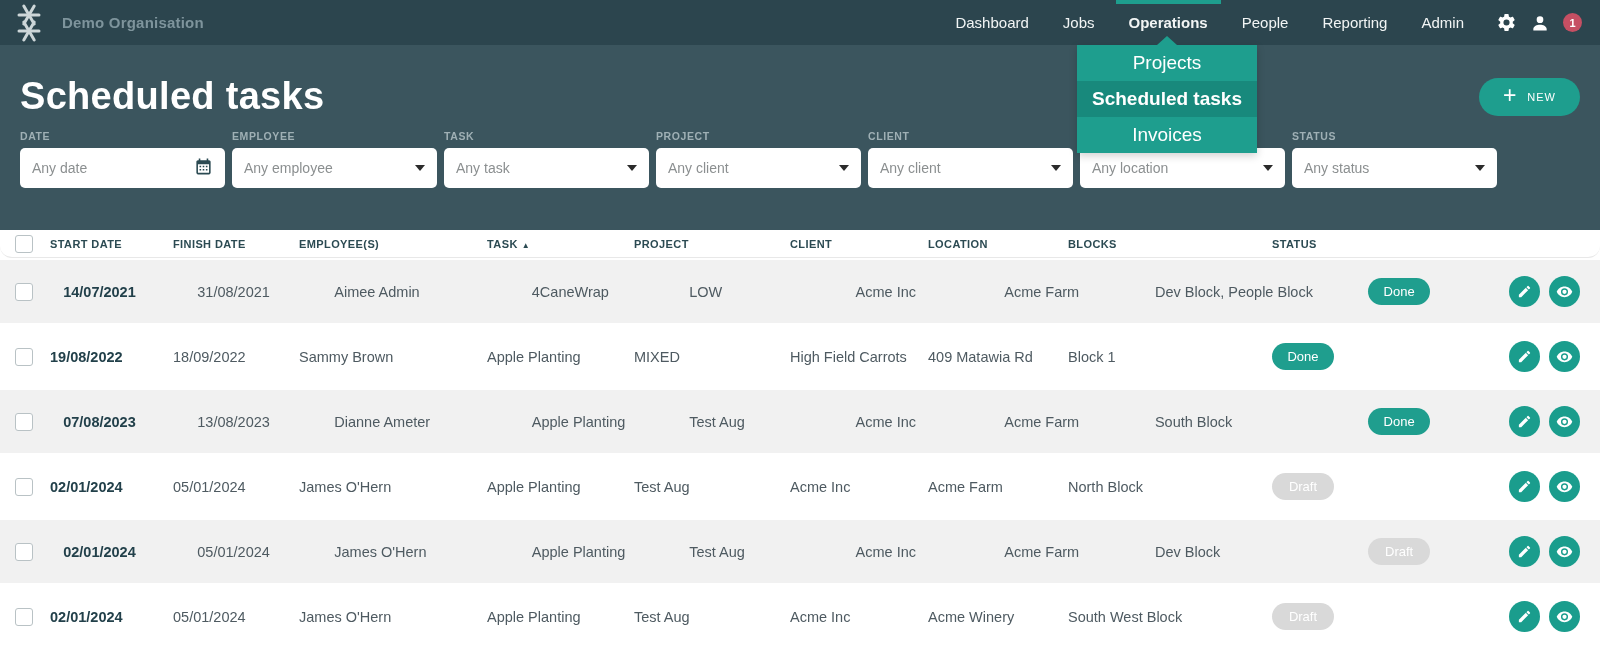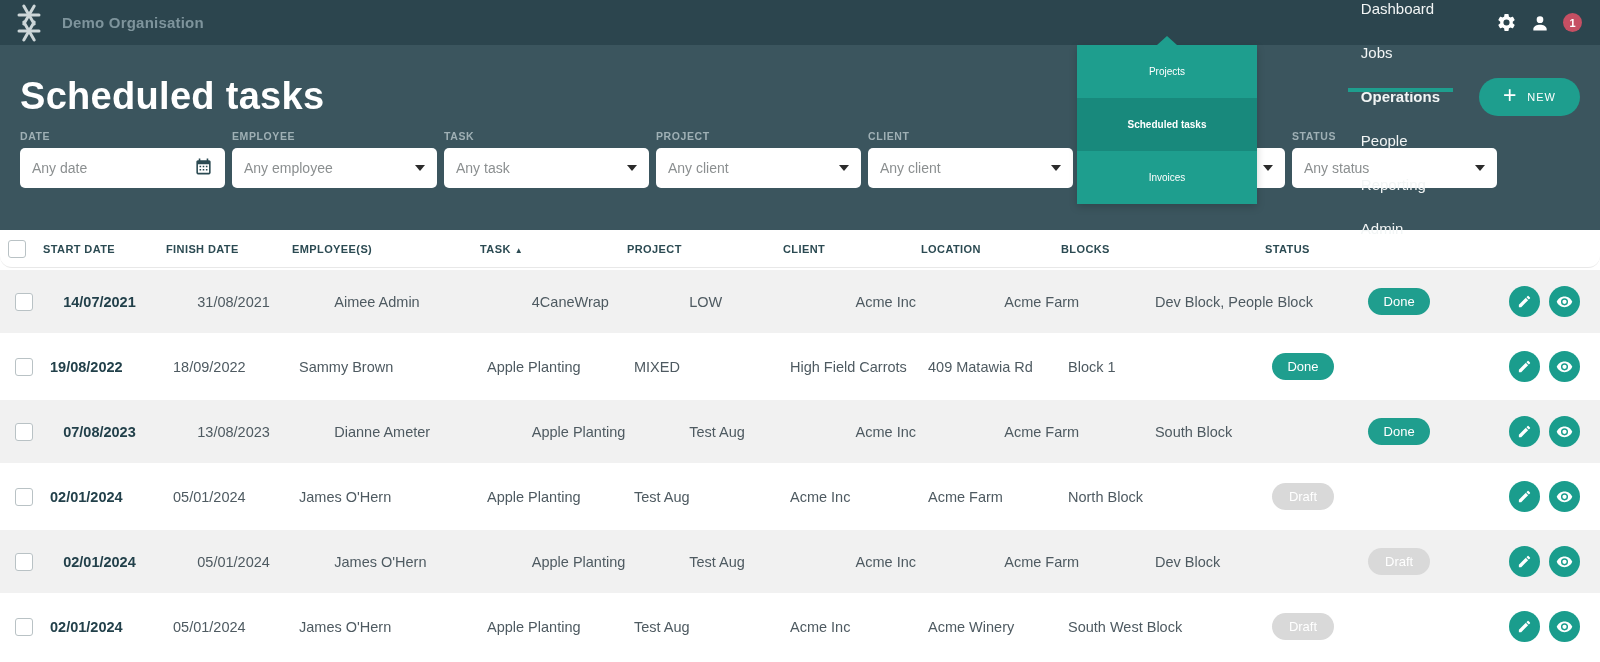--- a/index.html
+++ b/index.html
@@ -5,54 +5,54 @@
   * { margin:0; padding:0; box-sizing:border-box; }
   html,body { width:1600px; height:662px; overflow:hidden; background:#fff;
     font-family:"Liberation Sans", sans-serif; }
   .app { position:relative; width:1600px; height:662px; }
 
   
   .navbar { height:45px; background:#2C454E; display:flex; align-items:stretch; padding:0 18px 0 10px; position:relative; z-index:5; }
   .nav-left { display:flex; align-items:center; gap:14px; }
   .logo { display:flex; align-items:center; cursor:pointer; }
   .org-name { color:#7E949C; font-weight:bold; font-size:15px; letter-spacing:.2px; }
-  .nav-items { display:flex; align-items:stretch; gap:27px; margin-left:auto; margin-right:56px;flex-direction:column; }
+  .nav-items { display:flex; align-items:stretch; gap:34px; margin-left:auto; margin-right:32px; }
   .nav-item { display:flex; align-items:center; color:#F2F5F5; font-size:15px; cursor:pointer; position:relative; }
   .nav-item.active { font-weight:bold; }
   .nav-item.active::before { content:""; position:absolute; top:0; left:-13px; right:-13px; height:4px; background:#1E9E8E; }
   .nav-icons { display:flex; align-items:center; gap:13px; }
   .nav-icon { display:flex; align-items:center; cursor:pointer; }
   .nav-icon svg { display:block; }
   .notif-badge { width:19px; height:19px; border-radius:50%; background:#C64F63; color:#fff; font-size:11px; font-weight:bold; display:flex; align-items:center; justify-content:center; cursor:pointer; }
 
   
   .menu-dropdown { position:absolute; left:1077px; top:45px; width:180px; background:#1E9E8E; z-index:20; box-shadow:0 3px 8px rgba(0,0,0,.18); }
   .menu-dropdown::before { content:""; position:absolute; top:-9px; left:calc(50% - 10px); border-left:10px solid transparent; border-right:10px solid transparent; border-bottom:9px solid #1E9E8E; }
-  .menu-item { height:53px; display:flex; align-items:center; justify-content:center; color:#fff; font-size:10px; cursor:pointer; }
+  .menu-item { height:36px; display:flex; align-items:center; justify-content:center; color:#fff; font-size:19px; cursor:pointer; }
   .menu-item.active { background:#18897C; font-weight:bold; }
 
   
   .hero { height:185px; background:#3B555E; padding:0 20px; }
   .hero-top { display:flex; align-items:center; justify-content:space-between; padding-top:30px; }
   .page-title { color:#fff; font-size:38px; font-weight:bold; letter-spacing:.3px; }
   .new-btn { border:none; background:#1E9E8E; color:#fff; height:38px; border-radius:19px; padding:0 24px; display:flex; align-items:center; gap:11px; cursor:pointer; }
   .new-btn .plus { font-size:23px; font-weight:300; line-height:1; margin-top:-2px; }
   .new-btn .nlabel { font-size:11px; font-weight:normal; letter-spacing:1px; }
 
   .filters { display:flex; gap:7px; margin-top:12px; }
   .filter { width:205px; }
   .flabel { display:block; color:#9FB0B5; font-size:10.5px; font-weight:bold; letter-spacing:.6px; margin-bottom:6px; }
   .fbox { height:40px; background:#fff; border-radius:5px; display:flex; align-items:center; padding:0 12px; justify-content:space-between; cursor:pointer; }
   .fvalue { color:#8B8F90; font-size:14px; }
   .finput { border:none; outline:none; width:140px; font-size:14px; font-family:"Liberation Sans", sans-serif; color:#444; }
   .finput::placeholder { color:#8B8F90; opacity:1; }
   .caret { width:0; height:0; border-left:5px solid transparent; border-right:5px solid transparent; border-top:6px solid #2b2b2b; }
 
   
-  .thead { display:flex; align-items:center; height:38px; padding-left:8px; border-bottom:1px solid #E8E8E8;border-radius:12px; }
+  .thead { display:flex; align-items:center; height:28px; padding-left:15px; border-bottom:1px solid #E8E8E8;border-radius:12px; }
   .hcell { font-size:11px; font-weight:bold; color:#2B4A52; letter-spacing:.4px; }
   .sort-arrow { font-size:8px; margin-left:4px; }
   .trow { display:flex; align-items:center; height:65px; padding-left:15px; border-top:2px solid #fff; }
   .trow.alt { background:#F1F1F1;gap:14px; }
   .cell { font-size:14.5px; color:#4E5A61; }
   .c-check { width:35px; }
   .c-start { width:123px; }
   .c-finish { width:126px; }
   .c-emp { width:188px; }
   .c-task { width:147px; }

